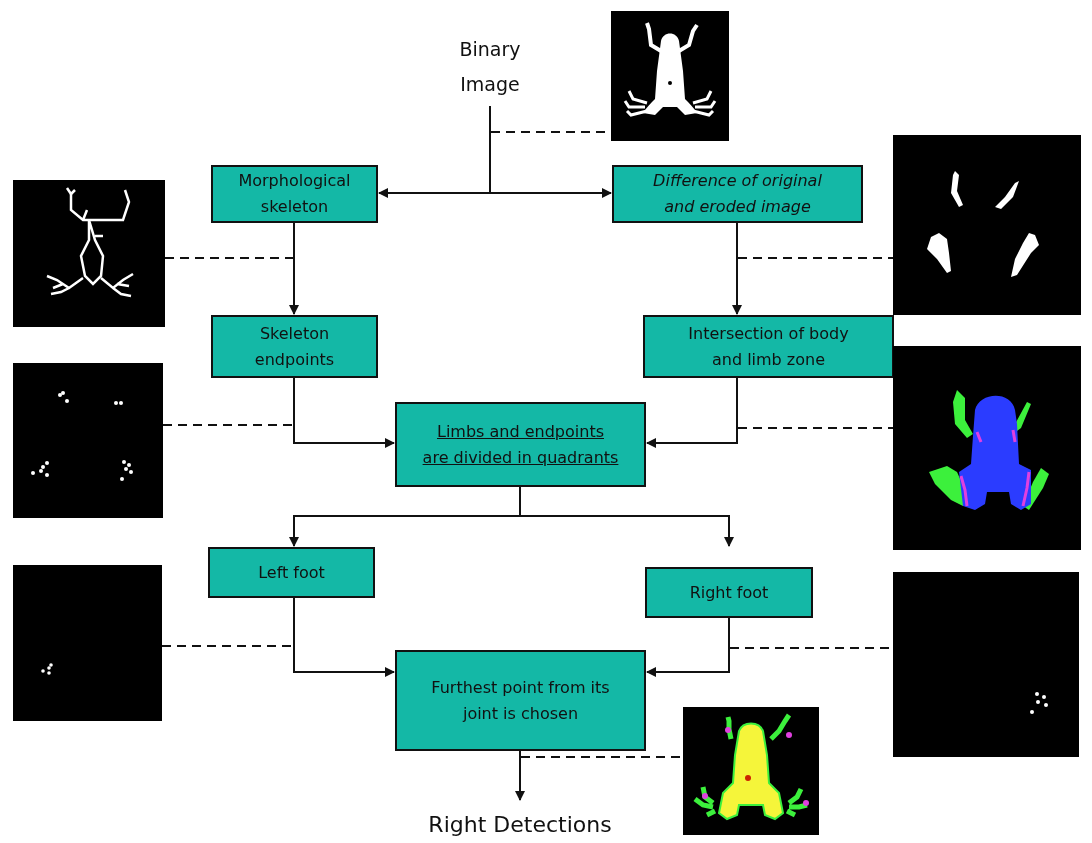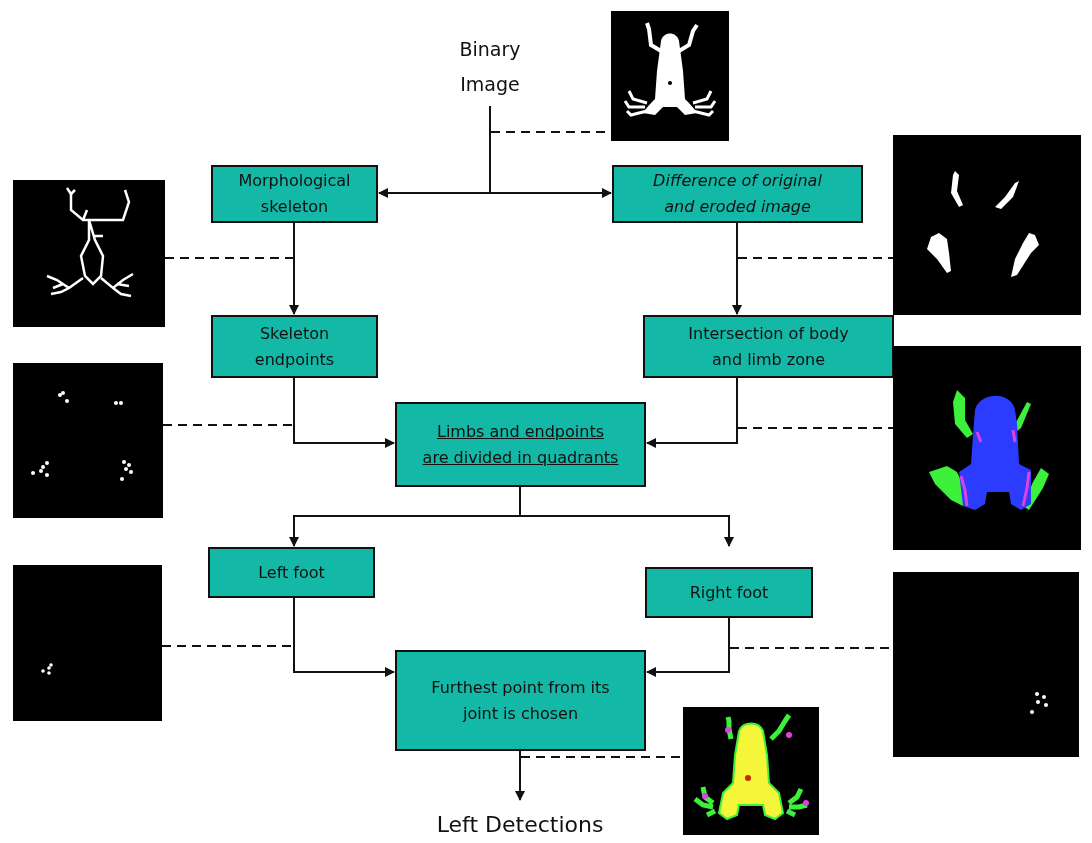--- a/index.html
+++ b/index.html
@@ -49,21 +49,21 @@
     <line x1="163" y1="425" x2="293" y2="425"></line>
     <line x1="738" y1="428" x2="893" y2="428"></line>
     <line x1="162" y1="646" x2="293" y2="646"></line>
     <line x1="730" y1="648" x2="893" y2="648"></line>
     <line x1="521" y1="757" x2="683" y2="757"></line>
   </g>
 </svg>
 
 <div class="label" style="left:420px; top:32px; width:140px; font-size:19px; line-height:35px;">Binary
 Image</div>
-<div class="label" style="left:400px; top:810px; width:240px; font-size:22px; line-height:30px;">Left Detections</div>
+<div class="label" style="left:400px; top:810px; width:240px; font-size:22px; line-height:30px;">Right Detections</div>
 
 <div class="box" style="left:211px; top:165px; width:167px; height:58px;">Morphological
 skeleton</div>
 <div class="box" style="left:612px; top:165px; width:251px; height:58px;font-style:italic;">Difference of original
 and eroded image</div>
 <div class="box" style="left:211px; top:315px; width:167px; height:63px;">Skeleton
 endpoints</div>
 <div class="box" style="left:643px; top:315px; width:251px; height:63px;">Intersection of body
 and limb zone</div>
 <div class="box" style="left:395px; top:402px; width:251px; height:85px;text-decoration:underline;">Limbs and endpoints

